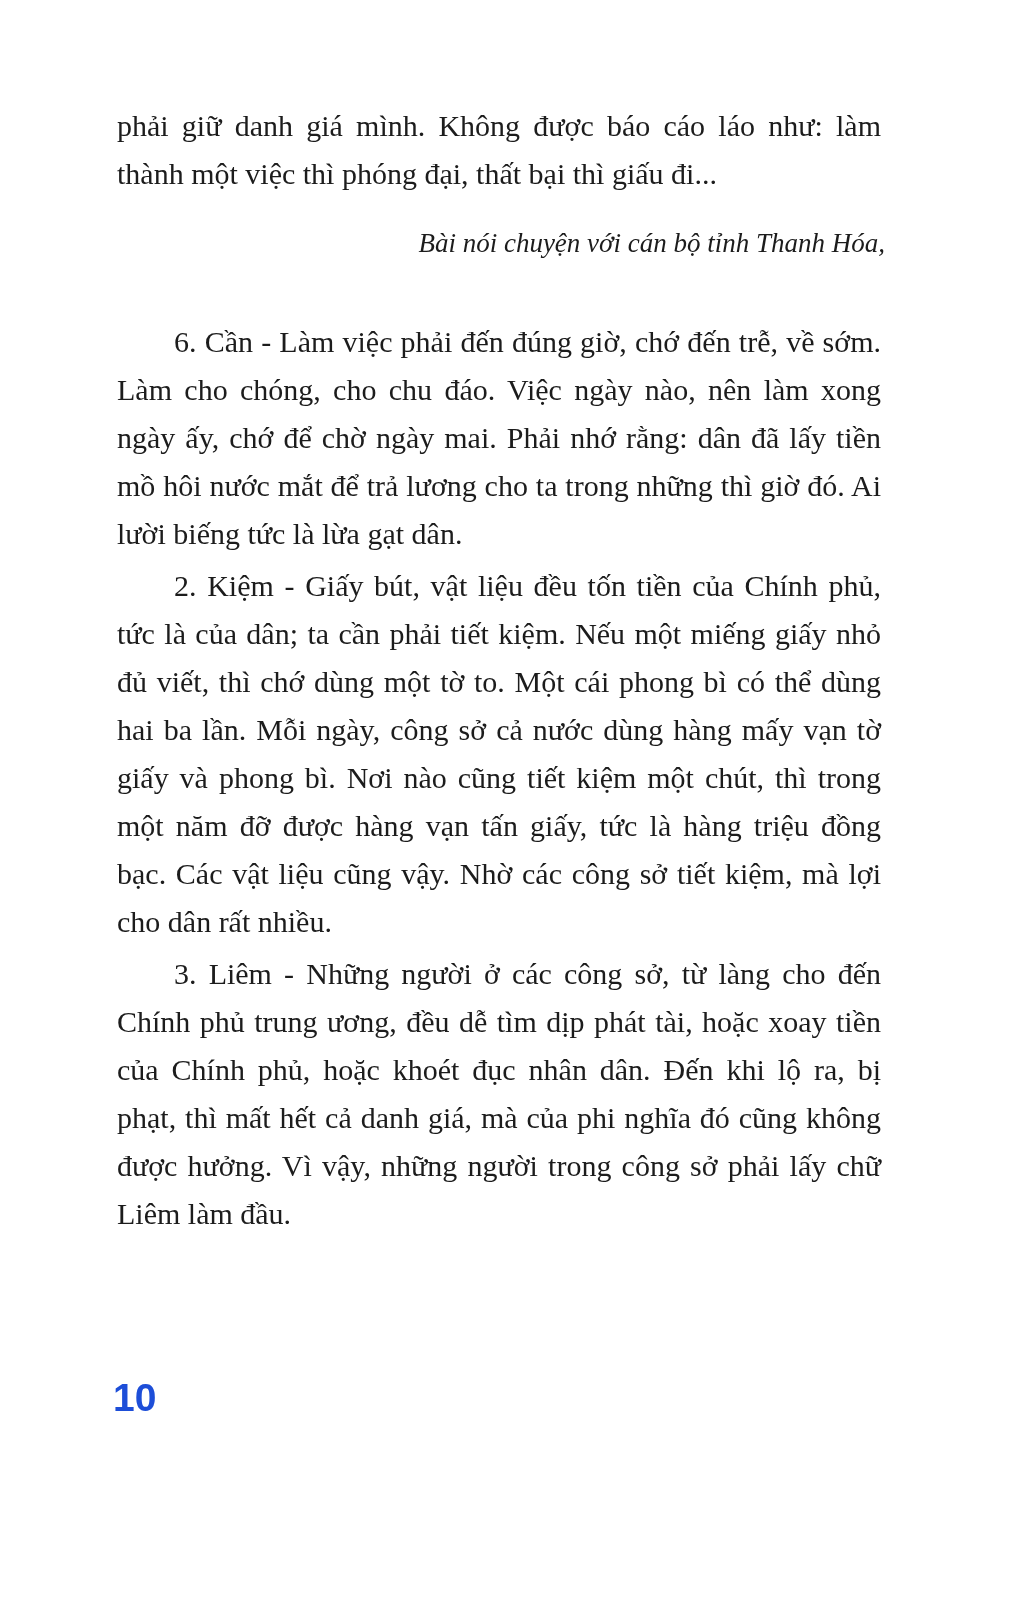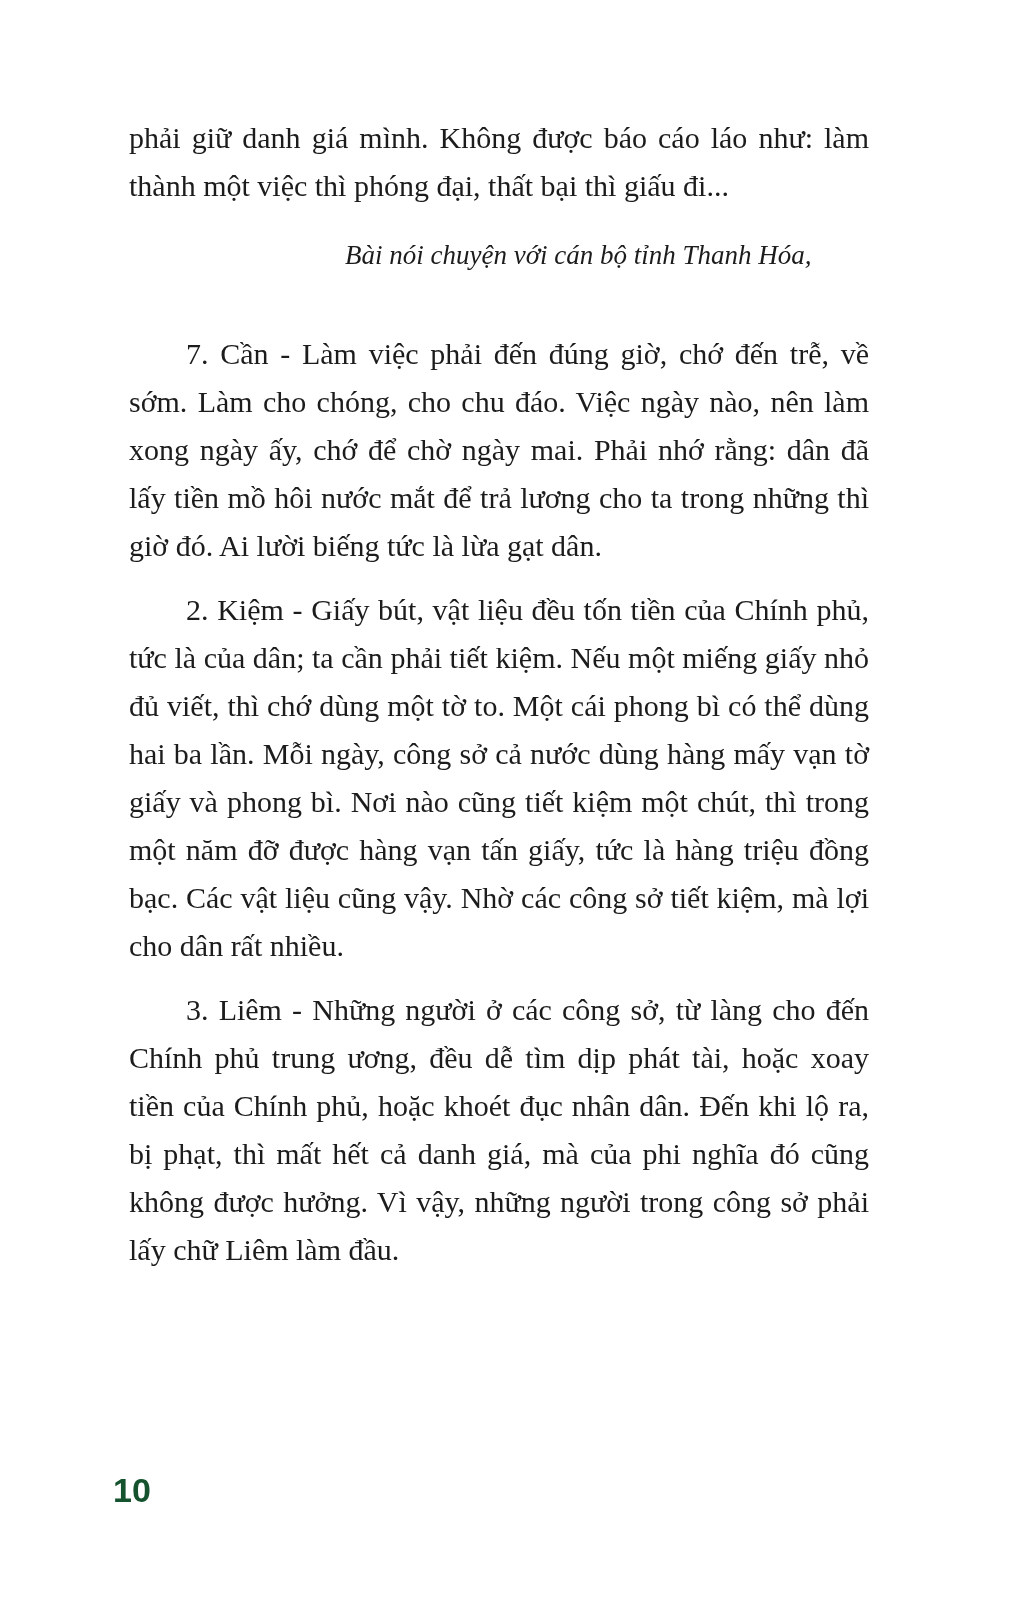--- a/index.html
+++ b/index.html
@@ -23,69 +23,69 @@
     height: 1614px;
     background: #ffffff;
   }
   .text-column {
     position: absolute;
     top: 98px;
     left: 113px;
     width: 772px;
   }
   p {
-    margin: 16px;
+    margin: 4px;
     font-size: 30px;
     line-height: 48px;
     text-align: justify;
     text-justify: inter-word;
   }
   p.no-indent {
     text-indent: 0;
   }
   p.indent {
     text-indent: 57px;
   }
   .citation {
     margin-top: 26px;
     margin-bottom: 56px;
     padding-left: 232px;
-    text-align: left;
+    text-align: right;
     font-style: italic;
     font-size: 27px;
     line-height: 38px;
   }
   .citation .cite-line {
     display: block;
   }
   .page-number {
     position: absolute;
-    top: 1471px;
+    top: 1376px;
     left: 113px;
     font-family: "Liberation Sans", "DejaVu Sans", sans-serif;
-    font-size: 34px;
+    font-size: 39px;
     font-weight: 600;
-    color: #14532d;
+    color: #1d4ed8;
   }
 </style>
 </head>
 <body>
 
 <div class="page">
 
   <div class="text-column">
 
     <p class="no-indent">phải giữ danh giá mình. Không được báo cáo láo như: làm thành một việc thì phóng đại, thất bại thì giấu đi...</p>
 
     <div class="citation">
       <span class="cite-line">Bài nói chuyện với cán bộ tỉnh Thanh Hóa,</span>
     </div>
 
 
-    <p class="indent">7. Cần - Làm việc phải đến đúng giờ, chớ đến trễ, về sớm. Làm cho chóng, cho chu đáo. Việc ngày nào, nên làm xong ngày ấy, chớ để chờ ngày mai. Phải nhớ rằng: dân đã lấy tiền mồ hôi nước mắt để trả lương cho ta trong những thì giờ đó. Ai lười biếng tức là lừa gạt dân.</p>
+    <p class="indent">6. Cần - Làm việc phải đến đúng giờ, chớ đến trễ, về sớm. Làm cho chóng, cho chu đáo. Việc ngày nào, nên làm xong ngày ấy, chớ để chờ ngày mai. Phải nhớ rằng: dân đã lấy tiền mồ hôi nước mắt để trả lương cho ta trong những thì giờ đó. Ai lười biếng tức là lừa gạt dân.</p>
 
     <p class="indent">2. Kiệm - Giấy bút, vật liệu đều tốn tiền của Chính phủ, tức là của dân; ta cần phải tiết kiệm. Nếu một miếng giấy nhỏ đủ viết, thì chớ dùng một tờ to. Một cái phong bì có thể dùng hai ba lần. Mỗi ngày, công sở cả nước dùng hàng mấy vạn tờ giấy và phong bì. Nơi nào cũng tiết kiệm một chút, thì trong một năm đỡ được hàng vạn tấn giấy, tức là hàng triệu đồng bạc. Các vật liệu cũng vậy. Nhờ các công sở tiết kiệm, mà lợi cho dân rất nhiều.</p>
 
     <p class="indent">3. Liêm - Những người ở các công sở, từ làng cho đến Chính phủ trung ương, đều dễ tìm dịp phát tài, hoặc xoay tiền của Chính phủ, hoặc khoét đục nhân dân. Đến khi lộ ra, bị phạt, thì mất hết cả danh giá, mà của phi nghĩa đó cũng không được hưởng. Vì vậy, những người trong công sở phải lấy chữ Liêm làm đầu.</p>
 
   </div>
 
   <div class="page-number">10</div>
 
 </div>

